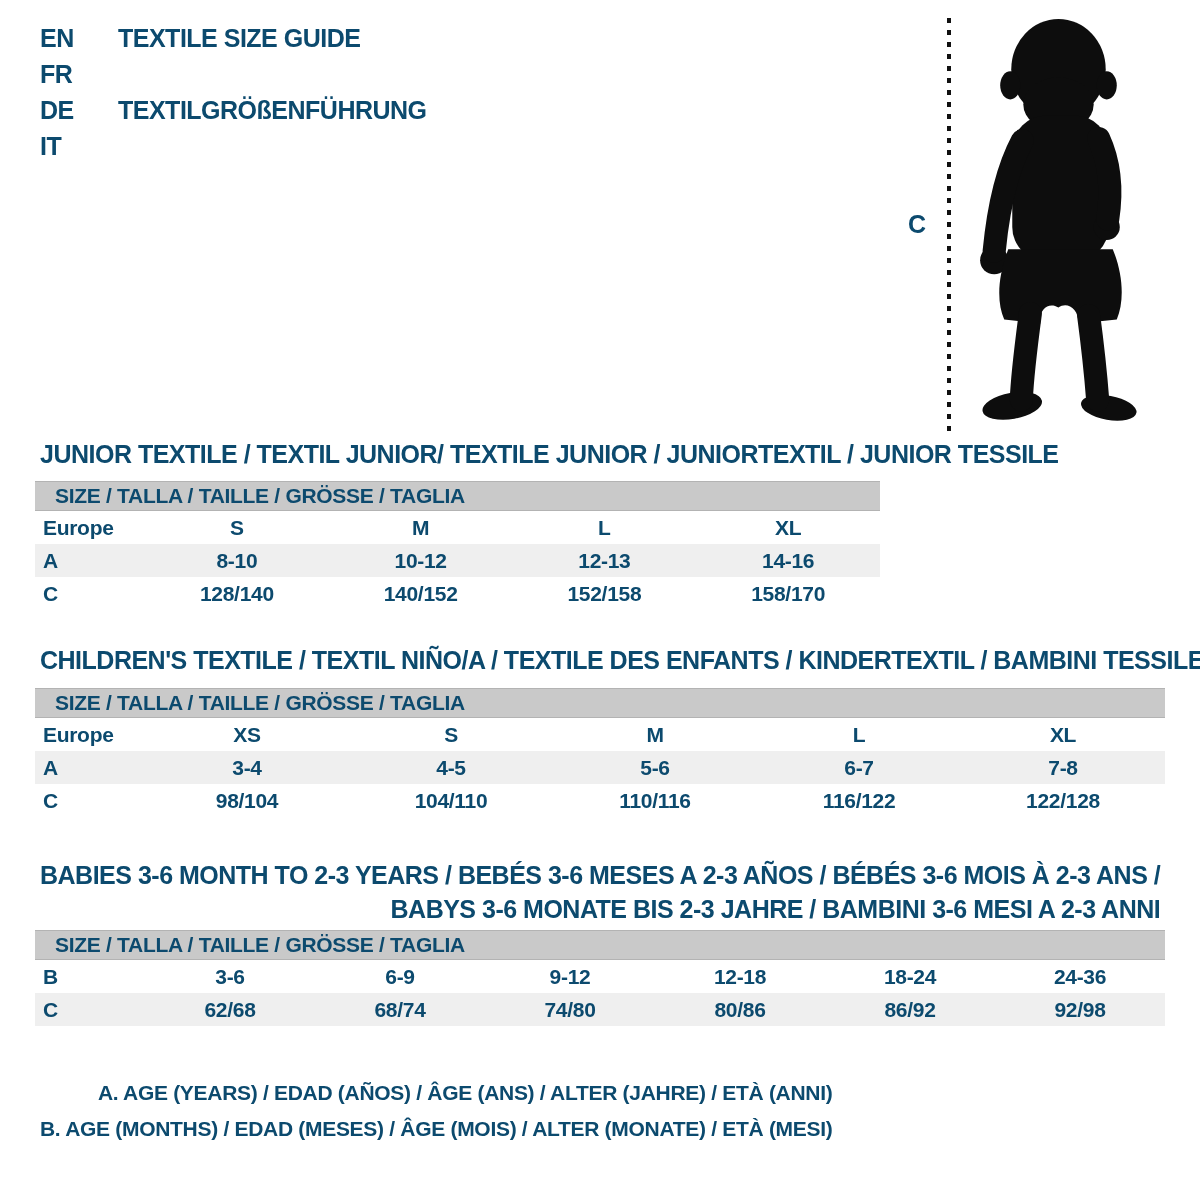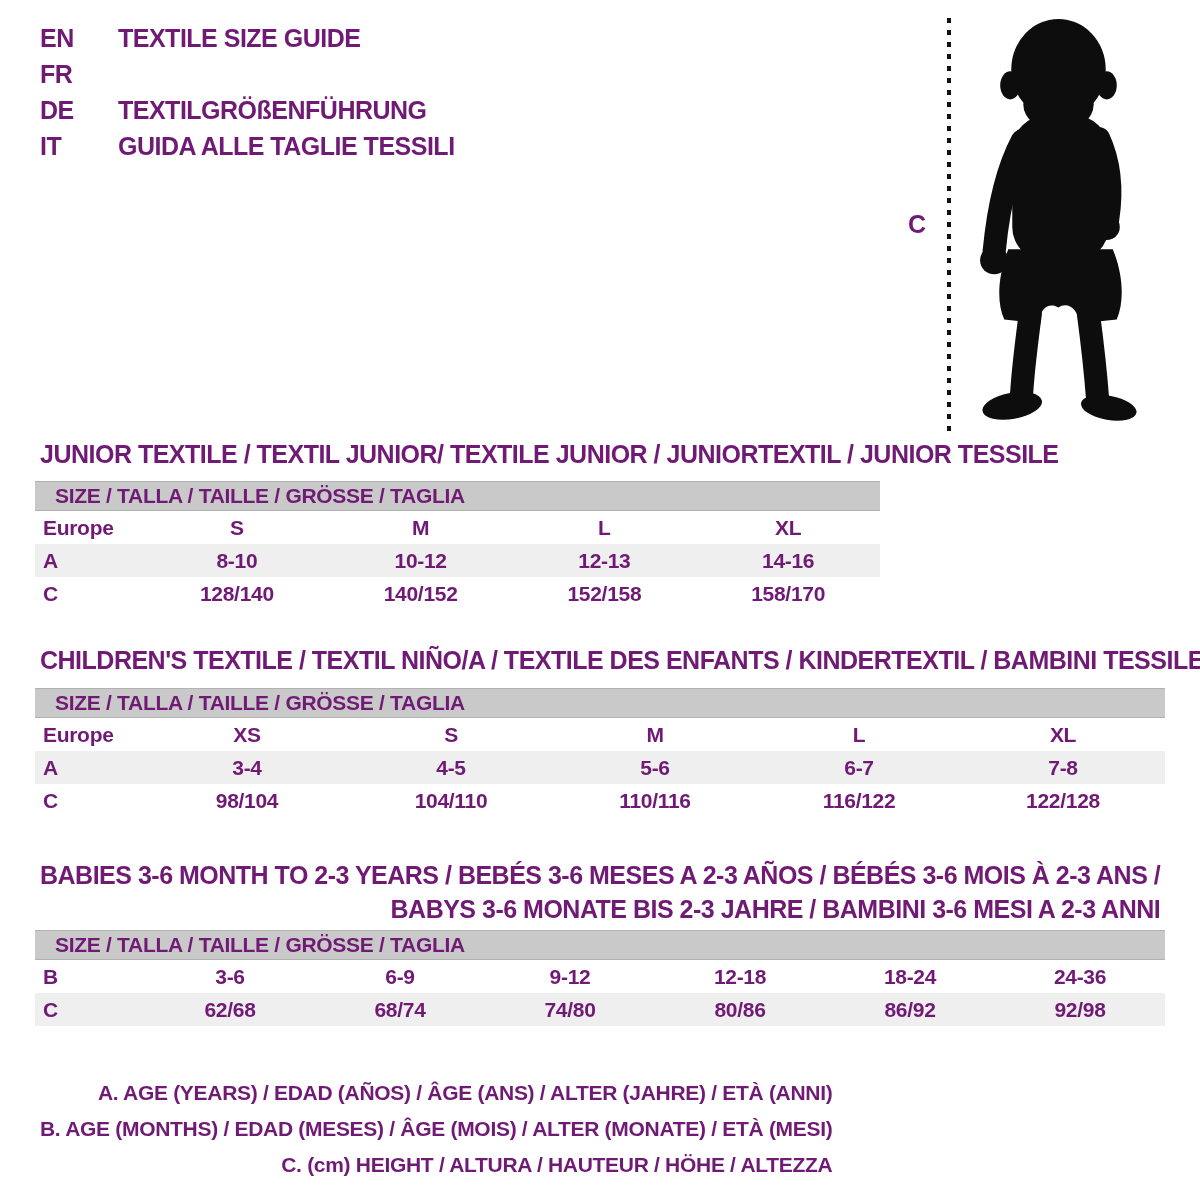--- a/index.html
+++ b/index.html
@@ -1,18 +1,18 @@
 <!DOCTYPE html>
 <html><head>
 <meta charset="utf-8">
 <style>
   html,body{margin:0;padding:0;background:#ffffff;}
   #page{
     position:relative;width:1200px;height:1200px;background:#ffffff;overflow:hidden;
-    font-family:"Liberation Sans",sans-serif;font-weight:bold;color:#701a75;
+    font-family:"Liberation Sans",sans-serif;font-weight:bold;color:#0c4a6e;
   }
   
   .lang-header{position:absolute;left:40px;top:20px;}
   .lang-row{display:flex;height:36px;align-items:center;font-size:25px;letter-spacing:-0.5px;}
   .lang-code{width:78px;}
   
   .figure{position:absolute;left:900px;top:8px;width:280px;height:432px;}
   .measure-line{position:absolute;left:46px;top:10px;}
   .measure-label{position:absolute;left:8px;top:202px;font-size:25px;}
   .silhouette{position:absolute;left:58px;top:4px;}
@@ -48,21 +48,20 @@
     </div>
     <div class="lang-row">
       <span class="lang-code">FR</span>
     </div>
     <div class="lang-row">
       <span class="lang-code">DE</span>
       <span class="lang-title">TEXTILGRÖßENFÜHRUNG</span>
     </div>
     <div class="lang-row">
       <span class="lang-code">IT</span>
-      <span class="lang-title">GUIDA ALLE TAGLIE TESSILI</span>
     </div>
   </div>
 
   <div class="figure">
     <span class="measure-label">C</span>
     <svg class="measure-line" width="6" height="414" aria-hidden="true">
       <line x1="3" y1="0" x2="3" y2="414" stroke="#111111" stroke-width="4" stroke-dasharray="5 7"></line>
     </svg>
     <svg class="silhouette" width="205" height="414" viewBox="0 0 200 412" aria-hidden="true">
       <g fill="#0d0d0d">
@@ -169,16 +168,15 @@
       <span class="val">74/80</span>
       <span class="val">80/86</span>
       <span class="val">86/92</span>
       <span class="val">92/98</span>
     </div>
   </div>
 
   <div class="legend">
     <div class="legend-line">A. AGE (YEARS) / EDAD (AÑOS) / ÂGE (ANS) / ALTER (JAHRE) / ETÀ (ANNI)</div>
     <div class="legend-line">B. AGE (MONTHS) / EDAD (MESES) / ÂGE (MOIS) / ALTER (MONATE) / ETÀ (MESI)</div>
-    <div class="legend-line">C. (cm) HEIGHT / ALTURA / HAUTEUR / HÖHE / ALTEZZA</div>
   </div>
 
 </div>
 
 </body></html>

